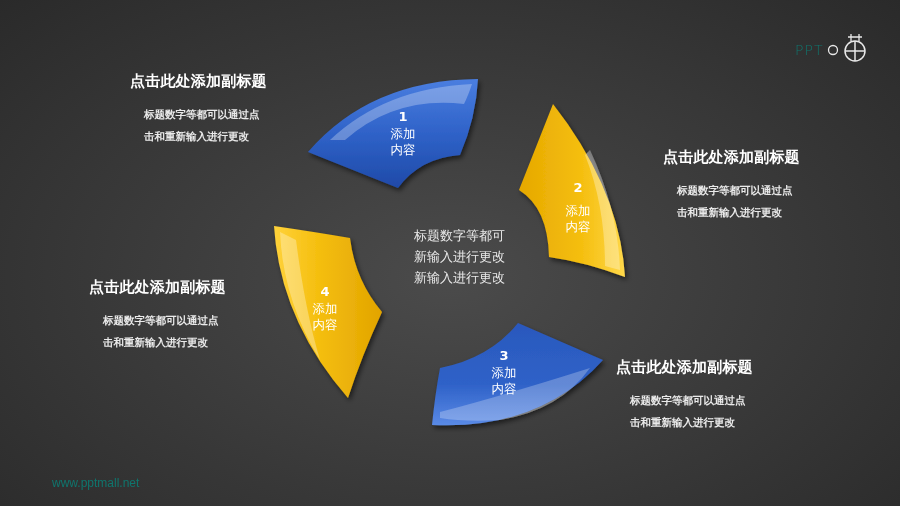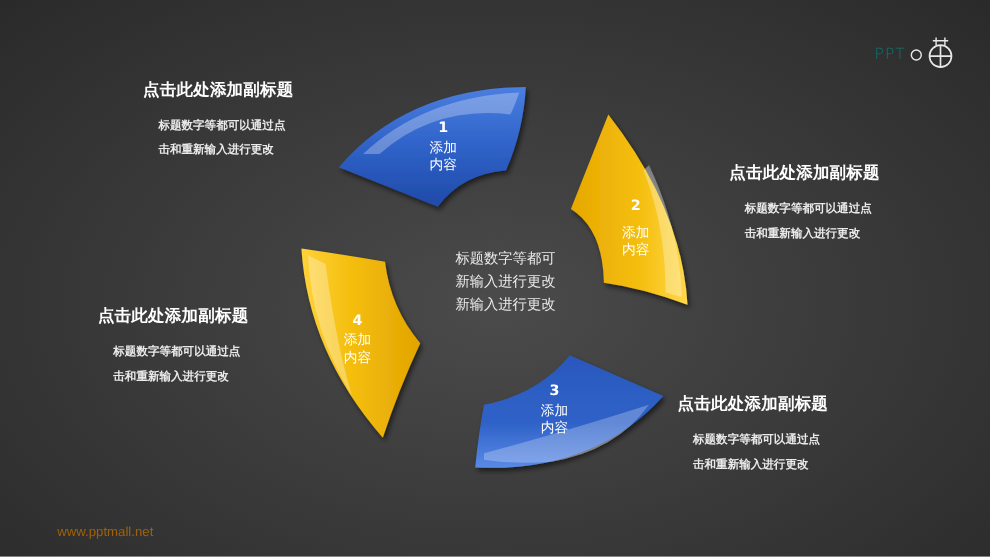--- a/index.html
+++ b/index.html
@@ -28,21 +28,21 @@
     position: absolute; text-align: center; color: #fff; width: 60px;
     font-size: 12.5px; line-height: 16px;
   }
   .seg-label .num { font-weight: bold; font-size: 13px; display: block; margin-bottom: 1px; }
   .logo { position: absolute; left: 795px; top: 33px; height: 30px; }
   .logo-text {
     position: absolute; left: 0; top: 9px; font-size: 14px; color: #0f766e;
     letter-spacing: 1px; font-family: "DejaVu Sans", sans-serif; font-weight: 300;
   }
   .watermark {
-    position: absolute; left: 52px; top: 476px; font-size: 12px; color: #a16207;
+    position: absolute; left: 52px; top: 476px; font-size: 12px; color: #0f766e;
     font-family: "Liberation Sans", sans-serif;
   }
 </style>
 </head>
 <body>
 
 <svg class="diagram-svg" viewBox="0 0 900 506" xmlns="http://www.w3.org/2000/svg">
   <defs>
     <linearGradient id="blueGrad" x1="0" y1="0" x2="0" y2="1">
       <stop offset="0" stop-color="#4a7ee0"></stop>

